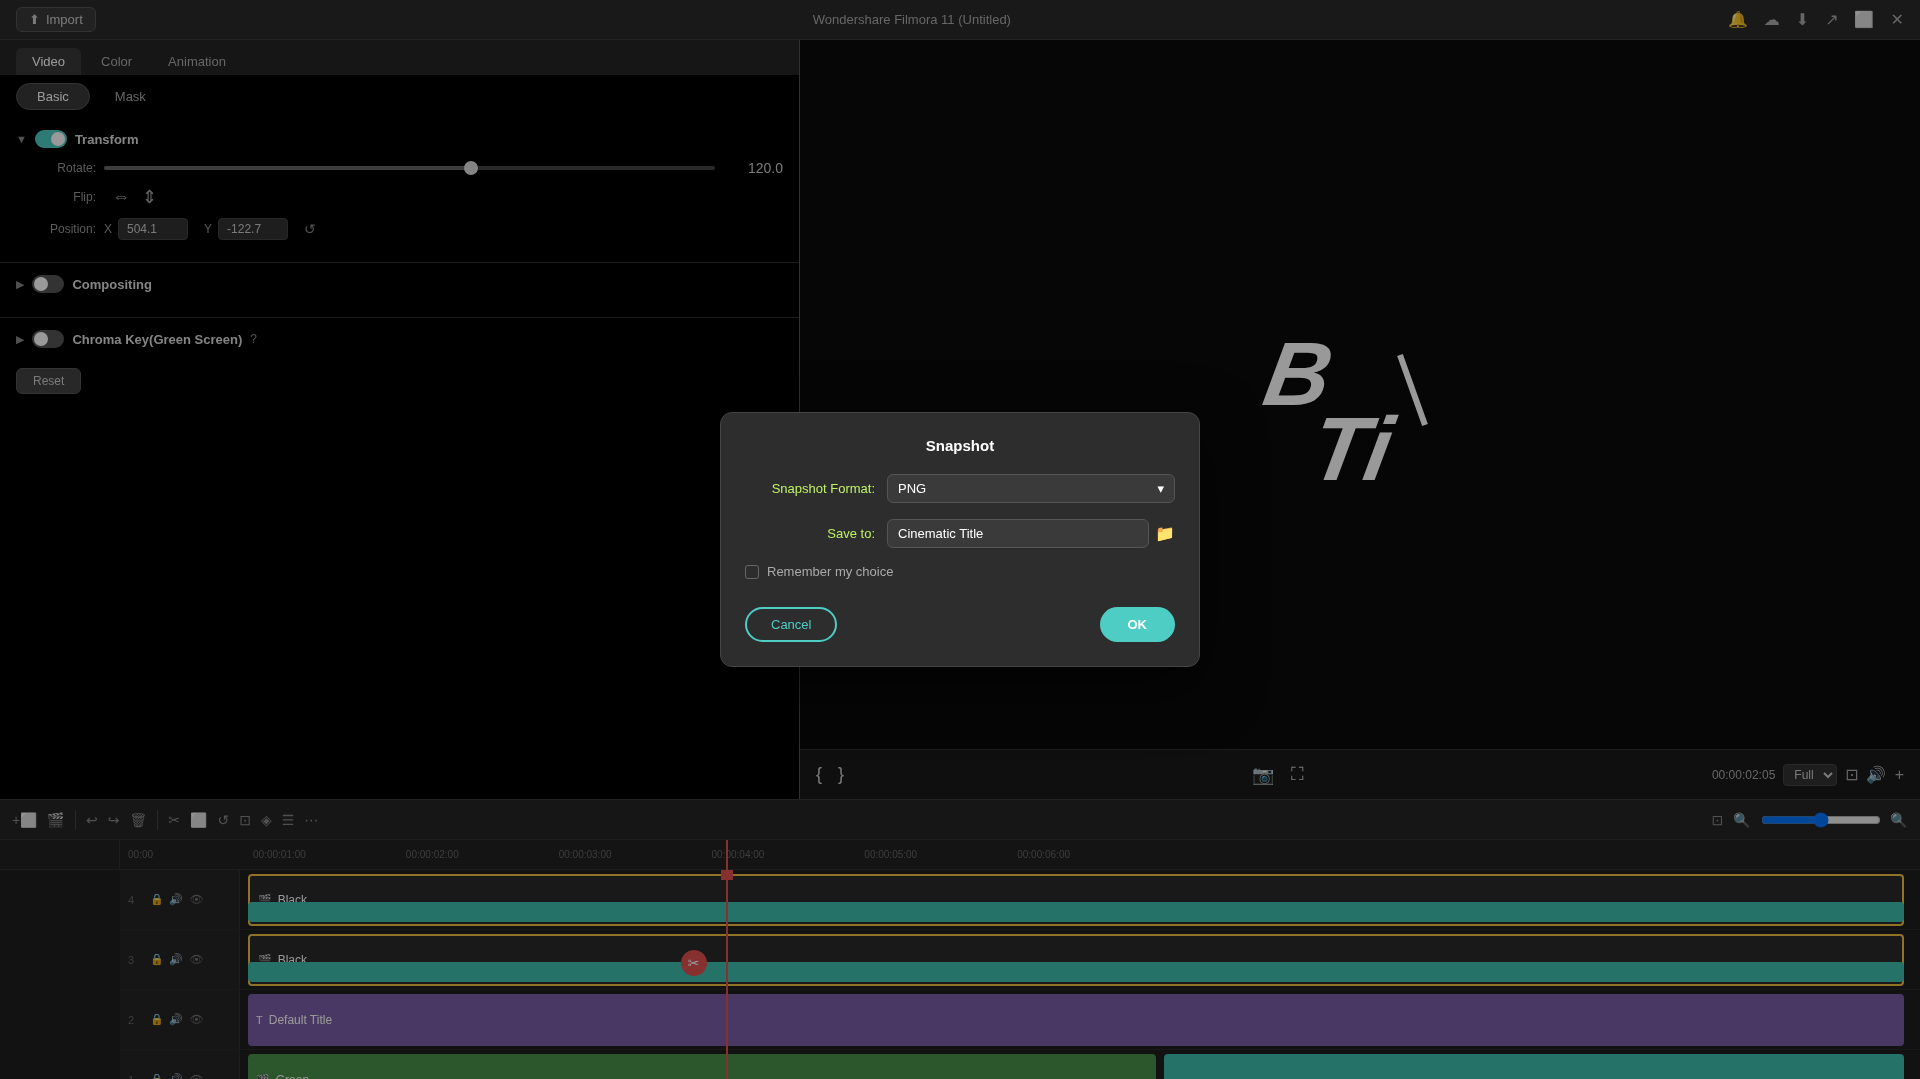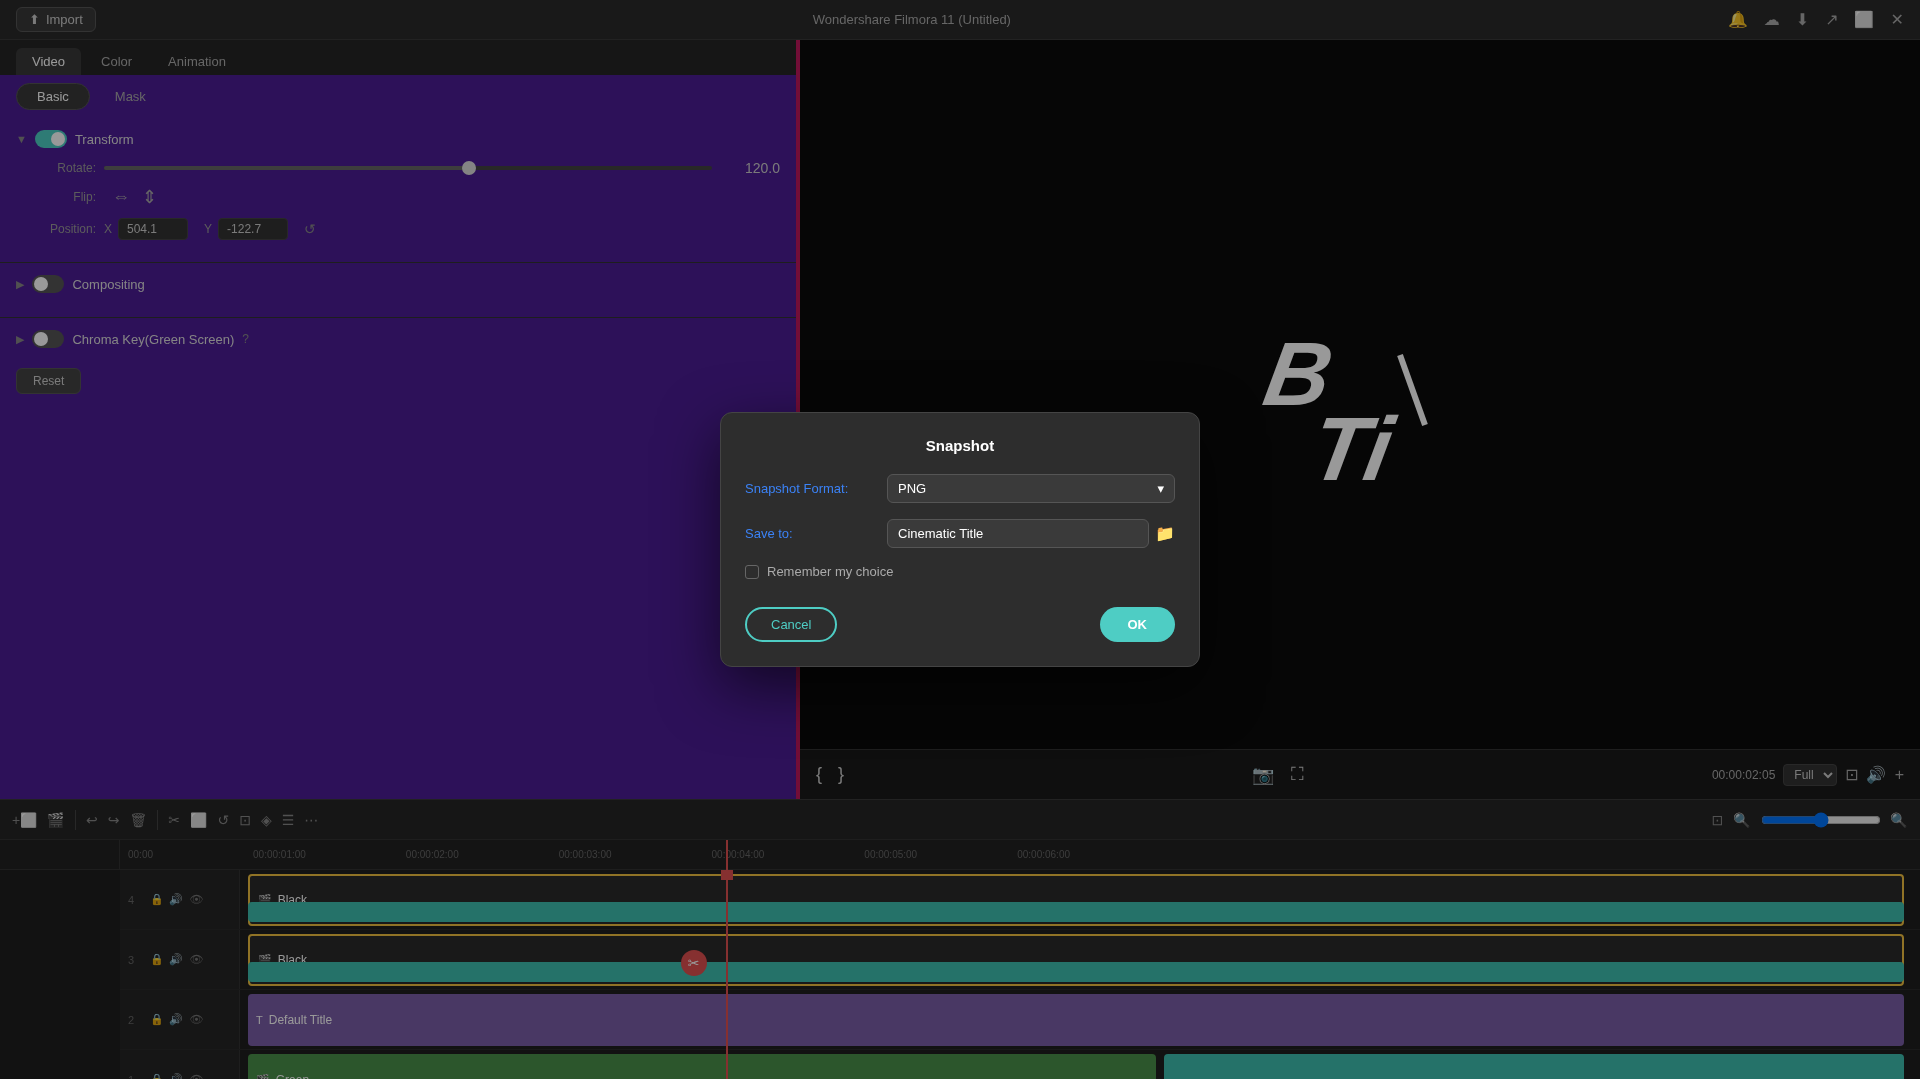--- a/index.html
+++ b/index.html
@@ -71,22 +71,22 @@
     
     .upper-section {
       display: flex;
       flex: 1;
       min-height: 0;
     }
 
     
     .left-panel {
       width: 800px;
-      background: #4c1d95;
-      border-right: 4px solid #be185d;
+      background: #000000;
+      border-right: 1px solid #be185d;
       display: flex;
       flex-direction: column;
       overflow-y: auto;
     }
 
     .tab-bar {
       display: flex;
       padding: 8px 16px 0;
       gap: 4px;
       background: #252525;
@@ -129,21 +129,21 @@
     .section-header {
       display: flex;
       align-items: center;
       gap: 8px;
       margin-bottom: 12px;
       cursor: pointer;
     }
     .section-title {
       font-size: 13px;
       color: #ddd;
-      font-weight: 400;
+      font-weight: 700;
     }
     .toggle {
       width: 32px;
       height: 18px;
       border-radius: 9px;
       background: #4ecdc4;
       position: relative;
       cursor: pointer;
       flex-shrink: 0;
     }
@@ -494,22 +494,22 @@
       margin-bottom: 20px;
     }
     .dialog-row {
       display: flex;
       align-items: center;
       margin-bottom: 16px;
       gap: 12px;
     }
     .dialog-label {
       width: 130px;
-      text-align: left;
-      color: #3b82f6;
+      text-align: right;
+      color: #bef264;
       font-size: 13px;
       flex-shrink: 0;
     }
     .dialog-select {
       flex: 1;
       background: #3a3a3a;
       border: 1px solid #555;
       border-radius: 6px;
       padding: 6px 10px;
       color: #fff;

